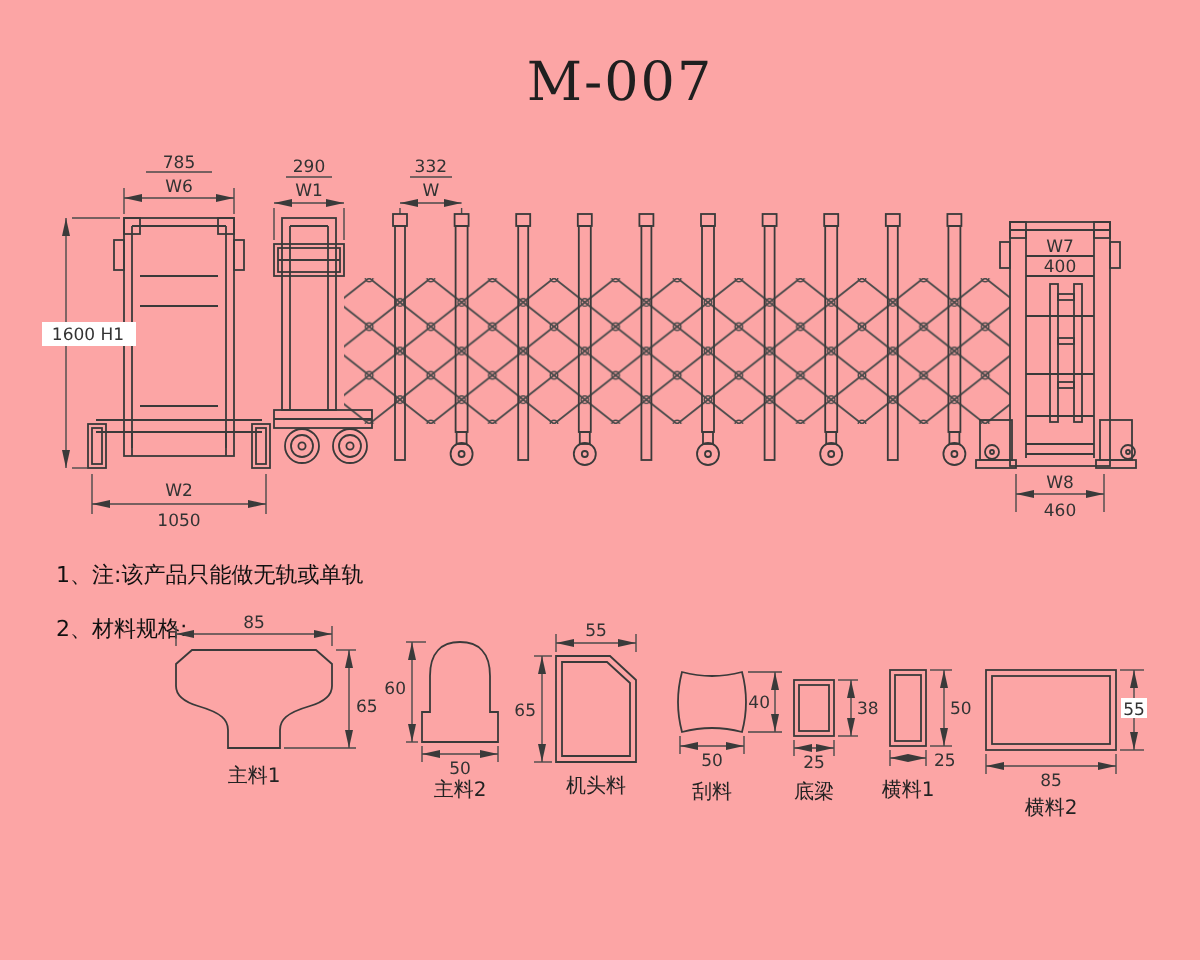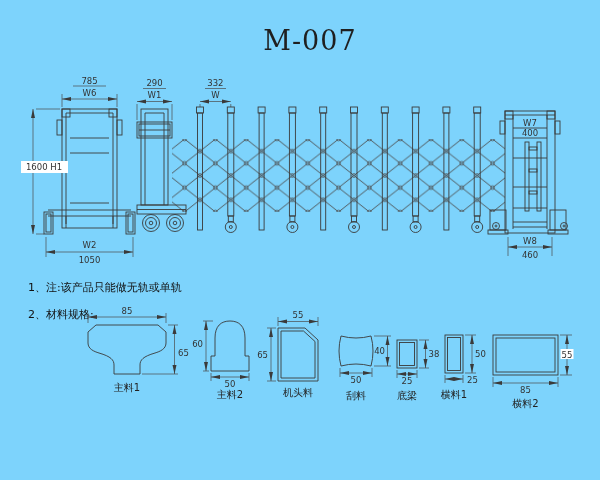--- a/index.html
+++ b/index.html
@@ -1,16 +1,16 @@
 <!DOCTYPE html>
 <html><head>
 <meta charset="utf-8">
 <style>
   html,body{margin:0;padding:0;background:#fff;}
-  .page{width:600px;height:480px;background:#7dd3fc;position:relative;overflow:hidden;}
+  .page{width:600px;height:480px;background:#fca5a5;position:relative;overflow:hidden;}
   svg{display:block;}
   .geo{stroke:#3a3a3a;stroke-width:0.9;fill:none;}
   .dimline{stroke:#4a4a4a;stroke-width:0.7;fill:none;}
   .white{fill:#ffffff;}
   text{fill:#1f1f1f;font-family:"DejaVu Sans",sans-serif;}
   .ttl{font-family:"DejaVu Serif","Liberation Serif",serif;font-size:27px;letter-spacing:1px;}
   .dim{font-size:8.5px;fill:#333;}
   .dimc{font-size:8.5px;fill:#333;text-anchor:middle;}
   .dime{font-size:8.5px;fill:#333;text-anchor:end;}
   .lbl{font-size:10px;fill:#222;text-anchor:middle;}

